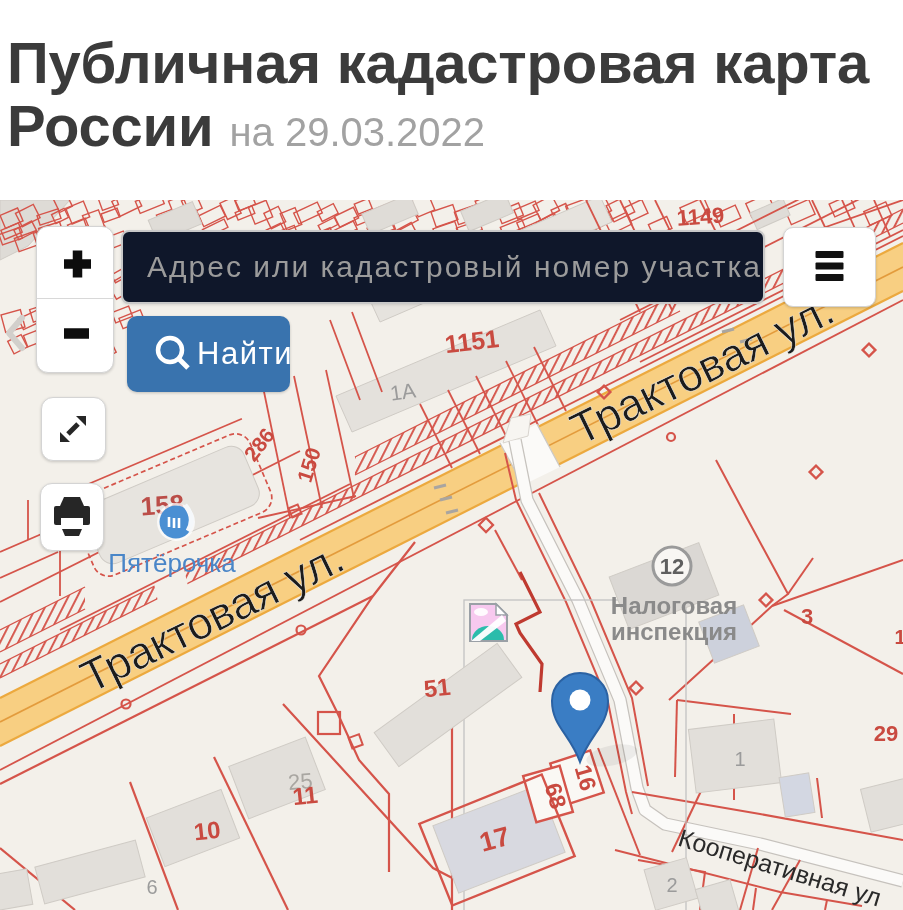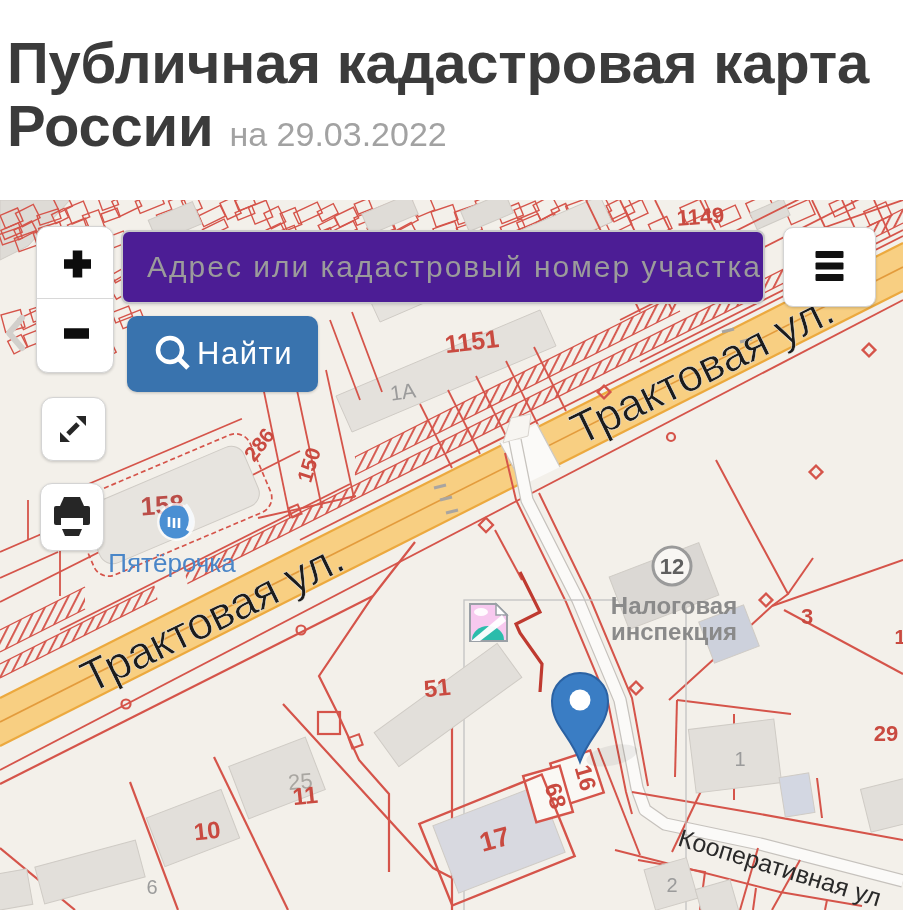--- a/index.html
+++ b/index.html
@@ -1,20 +1,20 @@
 <!DOCTYPE html>
 <html><head><meta charset="utf-8">
 <style>
 html,body{margin:0;padding:0;}
 body{width:903px;height:910px;background:#ffffff;font-family:"Liberation Sans",sans-serif;overflow:hidden;position:relative;}
 .btn{position:absolute;background:#ffffff;border:1px solid #d4d4d4;border-radius:10px;box-shadow:0 1px 3px rgba(0,0,0,0.18);}
 </style></head>
 <body>
 
-<div style="position:absolute;left:7px;top:23px;font-weight:700;font-size:58px;line-height:63px;color:#3b3b3b;letter-spacing:-0.2px;margin-top:8px;">Публичная кадастровая карта<br>России <span style="font-weight:400;font-size:34px;color:#a2a2a2;letter-spacing:0;">на 29.03.2022</span></div>
+<div style="position:absolute;left:7px;top:23px;font-weight:700;font-size:58px;line-height:63px;color:#3b3b3b;letter-spacing:-0.2px;margin-top:8px;">Публичная кадастровая карта<br>России <span style="font-weight:400;font-size:40px;color:#a2a2a2;letter-spacing:0;">на 29.03.2022</span></div>
 
 <div style="position:absolute;left:0;top:200px;width:903px;height:710px;overflow:hidden;">
 <svg width="903" height="710" viewBox="0 0 903 710" xmlns="http://www.w3.org/2000/svg">
 <defs>
 <pattern id="hatch" width="8" height="8" patternUnits="userSpaceOnUse" patternTransform="rotate(27)">
   <rect width="1.9" height="8" fill="#d5544a"></rect>
 </pattern>
 </defs>
 <rect x="0" y="0" width="903" height="710" fill="#f3f0ea"></rect>
 <polygon points="0,0 70,0 28,46 0,60" fill="#dedbd6" stroke="#cfcbc5"></polygon>
@@ -376,26 +376,26 @@
         <g fill="#262626">
 <polygon points="23,13 39,13 43,22 19,22"></polygon>
 <rect x="13" y="22" width="36" height="19" rx="2"></rect>
 <rect x="20" y="34" width="22" height="8" fill="#ffffff"></rect>
 <polygon points="21,45 41,45 38,52 24,52"></polygon>
 </g>
       </svg>
 </div>
 
 
-<div style="position:absolute;left:121px;top:30px;width:644px;height:74px;background:#4c1d95;border:2px solid #c8c8c8;border-radius:8px;box-sizing:border-box;box-shadow:0 1px 3px rgba(0,0,0,0.12);overflow:hidden;">
+<div style="position:absolute;left:121px;top:30px;width:644px;height:74px;background:#0f172a;border:2px solid #c8c8c8;border-radius:8px;box-sizing:border-box;box-shadow:0 1px 3px rgba(0,0,0,0.12);overflow:hidden;">
 <div style="position:absolute;left:24px;top:0;height:70px;line-height:70px;font-size:30px;color:#9b9b9b;letter-spacing:2px;white-space:nowrap;">Адрес или кадастровый номер участка</div>
 </div>
 
 
-<div style="position:absolute;left:127px;top:116px;width:191px;height:76px;background:#3973ae;border-radius:10px;box-shadow:0 1px 3px rgba(0,0,0,0.2);text-align:right;">
+<div style="position:absolute;left:127px;top:116px;width:163px;height:76px;background:#3973ae;border-radius:10px;box-shadow:0 1px 3px rgba(0,0,0,0.2);text-align:right;">
 <svg width="191" height="76" viewBox="0 0 191 76">
 <circle cx="43" cy="34" r="12" fill="none" stroke="#fff" stroke-width="4.5"></circle>
 <line x1="52" y1="43" x2="61" y2="52" stroke="#fff" stroke-width="5"></line>
 <text x="70" y="48" font-size="31" fill="#fff" letter-spacing="1.5" font-family="Liberation Sans, sans-serif">Найти</text>
 </svg>
 </div>
 
 
 <div class="btn" style="left:783px;top:27px;width:91px;height:78px;">
 <svg width="91" height="78" viewBox="0 0 91 78">

